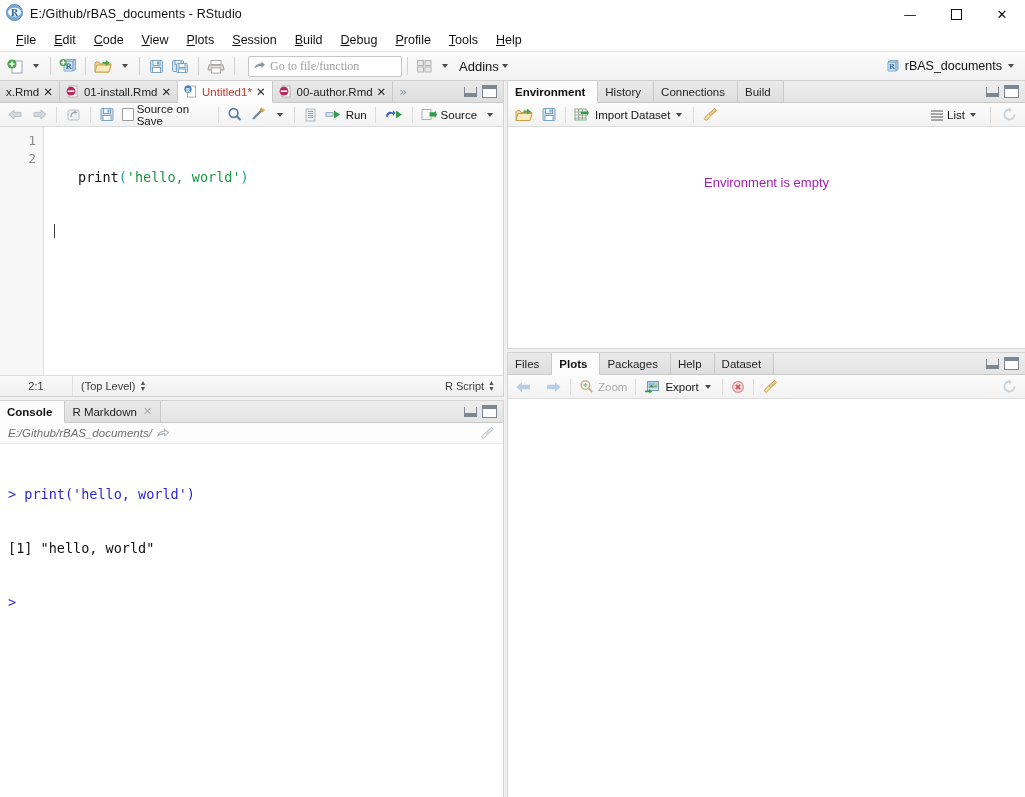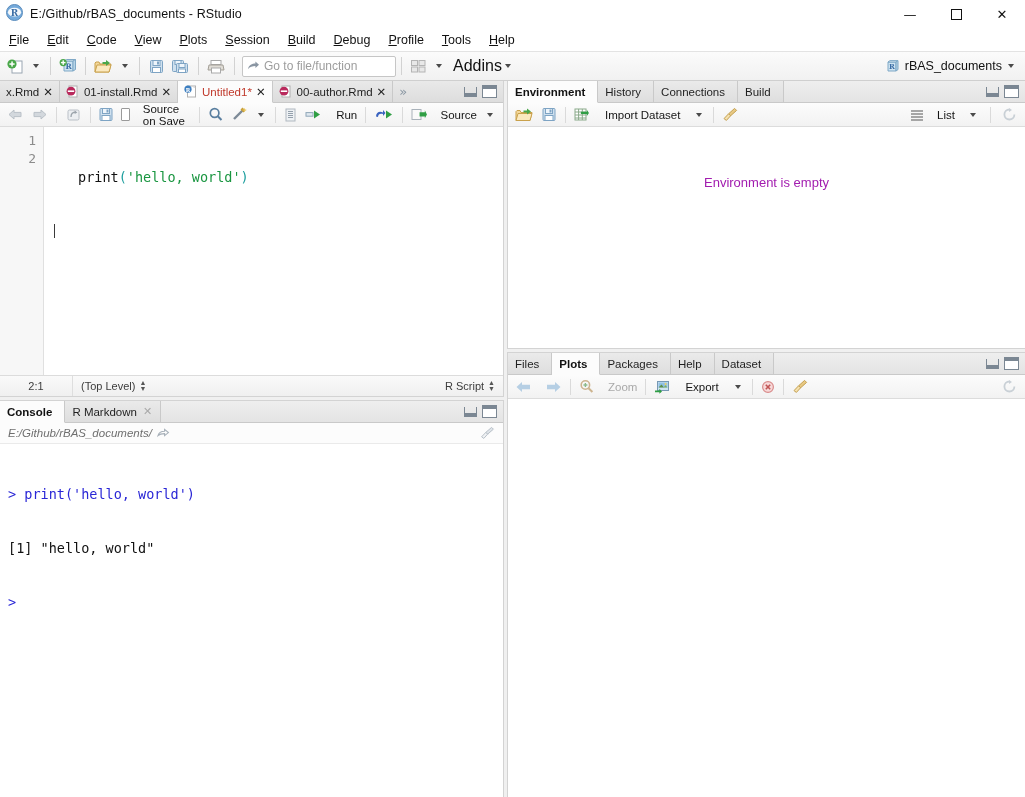--- a/index.html
+++ b/index.html
@@ -26,21 +26,21 @@
   .titlebar .ttext { font-size: 12.5px; color: #111; letter-spacing: .1px; }
   .wincontrols { position: absolute; right: 0; top: 0; height: 28px; display: flex; }
   .wincontrols div {
     width: 46px; height: 28px; display: flex; align-items: center; justify-content: center;
     font-size: 13px; color: #111; font-family: "DejaVu Sans", sans-serif;
   }
 
   
   .menubar {
     height: 22px; min-height: 22px; background: #ffffff;
-    display: flex; align-items: center; 
+    display: flex; align-items: center; padding-left: 7px;
   }
   .menubar .mi {
     padding: 2px 9px; font-size: 12.5px; color: #111; cursor: default;
   }
   .menubar .mi u { text-decoration: underline; }
 
   
   .maintoolbar {
     height: 28px; min-height: 28px;
     background: linear-gradient(to bottom,#fbfbfb 0%, #f1f1f1 100%);
@@ -48,24 +48,24 @@
     border-bottom: 1px solid #cfcfcf;
     display: flex; align-items: center; padding: 0 4px;
     position: relative;
   }
   .tbbtn { height: 22px; display: flex; align-items: center; padding: 0 3px; border-radius: 2px; }
   .tbsep { width: 1px; height: 18px; background: #d2d2d2; margin: 0 5px; }
   .caret { width: 0; height: 0; border-left: 3.5px solid transparent; border-right: 3.5px solid transparent;
            border-top: 4px solid #4a4a4a; margin: 0 3px; display: inline-block; }
   .gotofile {
     width: 152px; height: 19px; border: 1px solid #c6c6c6; background: #fff;
-    display: flex; align-items: center; border-radius: 2px; margin-left: 2px;
+    display: flex; align-items: center; border-radius: 2px; margin-left: 8px; font-family: Liberation Serif, serif;
   }
   .gotofile .ph { color: #9d9d9d; font-size: 12px; margin-left: 4px; }
-  .addins { font-size: 16px; color: #111; margin-left: 2px; }
+  .addins { font-size: 13px; color: #111; margin-left: 2px; }
   .projbox { position: absolute; right: 8px; display: flex; align-items: center; }
   .projbox .pname { font-size: 12.5px; color: #111; margin-left: 5px; }
 
   
   .workspace { flex: 1; display: flex; background: #f0f0f0; overflow: hidden; }
   .colL { width: 504px; display: flex; flex-direction: column; }
   .gutterV { width: 3px; background: #f0f0f0; cursor: col-resize; }
   .colR { flex: 1; display: flex; flex-direction: column; }
   .gutterH { height: 3px; background: #f0f0f0; cursor: row-resize; }
 
@@ -116,21 +116,21 @@
   .g-max { width: 13px; height: 11px; border: 1px solid #7b8793; position: relative; background: #fff; }
   .g-max::after { content:""; position:absolute; left:0; right:0; top:0; height:3px; background:#7b8793; }
 
   
   .subtoolbar {
     height: 23px; min-height: 23px; display: flex; align-items: center; padding: 0 4px;
     background: linear-gradient(to bottom,#fcfcfc 0%,#f2f2f2 100%);
     border-bottom: 1px solid #dcdcdc; position: relative; gap: 1px;
   }
   .stbtn { display: flex; align-items: center; height: 19px; padding: 0 3px; border-radius: 2px;
-           font-size: 11.5px; color: #151515; gap: 13px; }
+           font-size: 11.5px; color: #151515; gap: 3px; }
   .stbtn.disabled { color: #a9a9a9; }
   .stsep { width: 1px; height: 16px; background: #dadada; margin: 0 4px; }
   .rightgroup { position: absolute; right: 5px; display: flex; align-items: center; gap: 4px; }
   .chk { width: 11px; height: 11px; border: 1px solid #9a9a9a; background: #fff; border-radius: 1px; }
 
   
   .editorbody { flex: 1; display: flex; background: #ffffff; overflow: hidden; position: relative; }
   .gutter {
     width: 44px; background: #f7f7f7; border-right: 1px solid #e0e0e0;
     font-family: "DejaVu Sans Mono", monospace; font-size: 13px; color: #8c8c8c;

